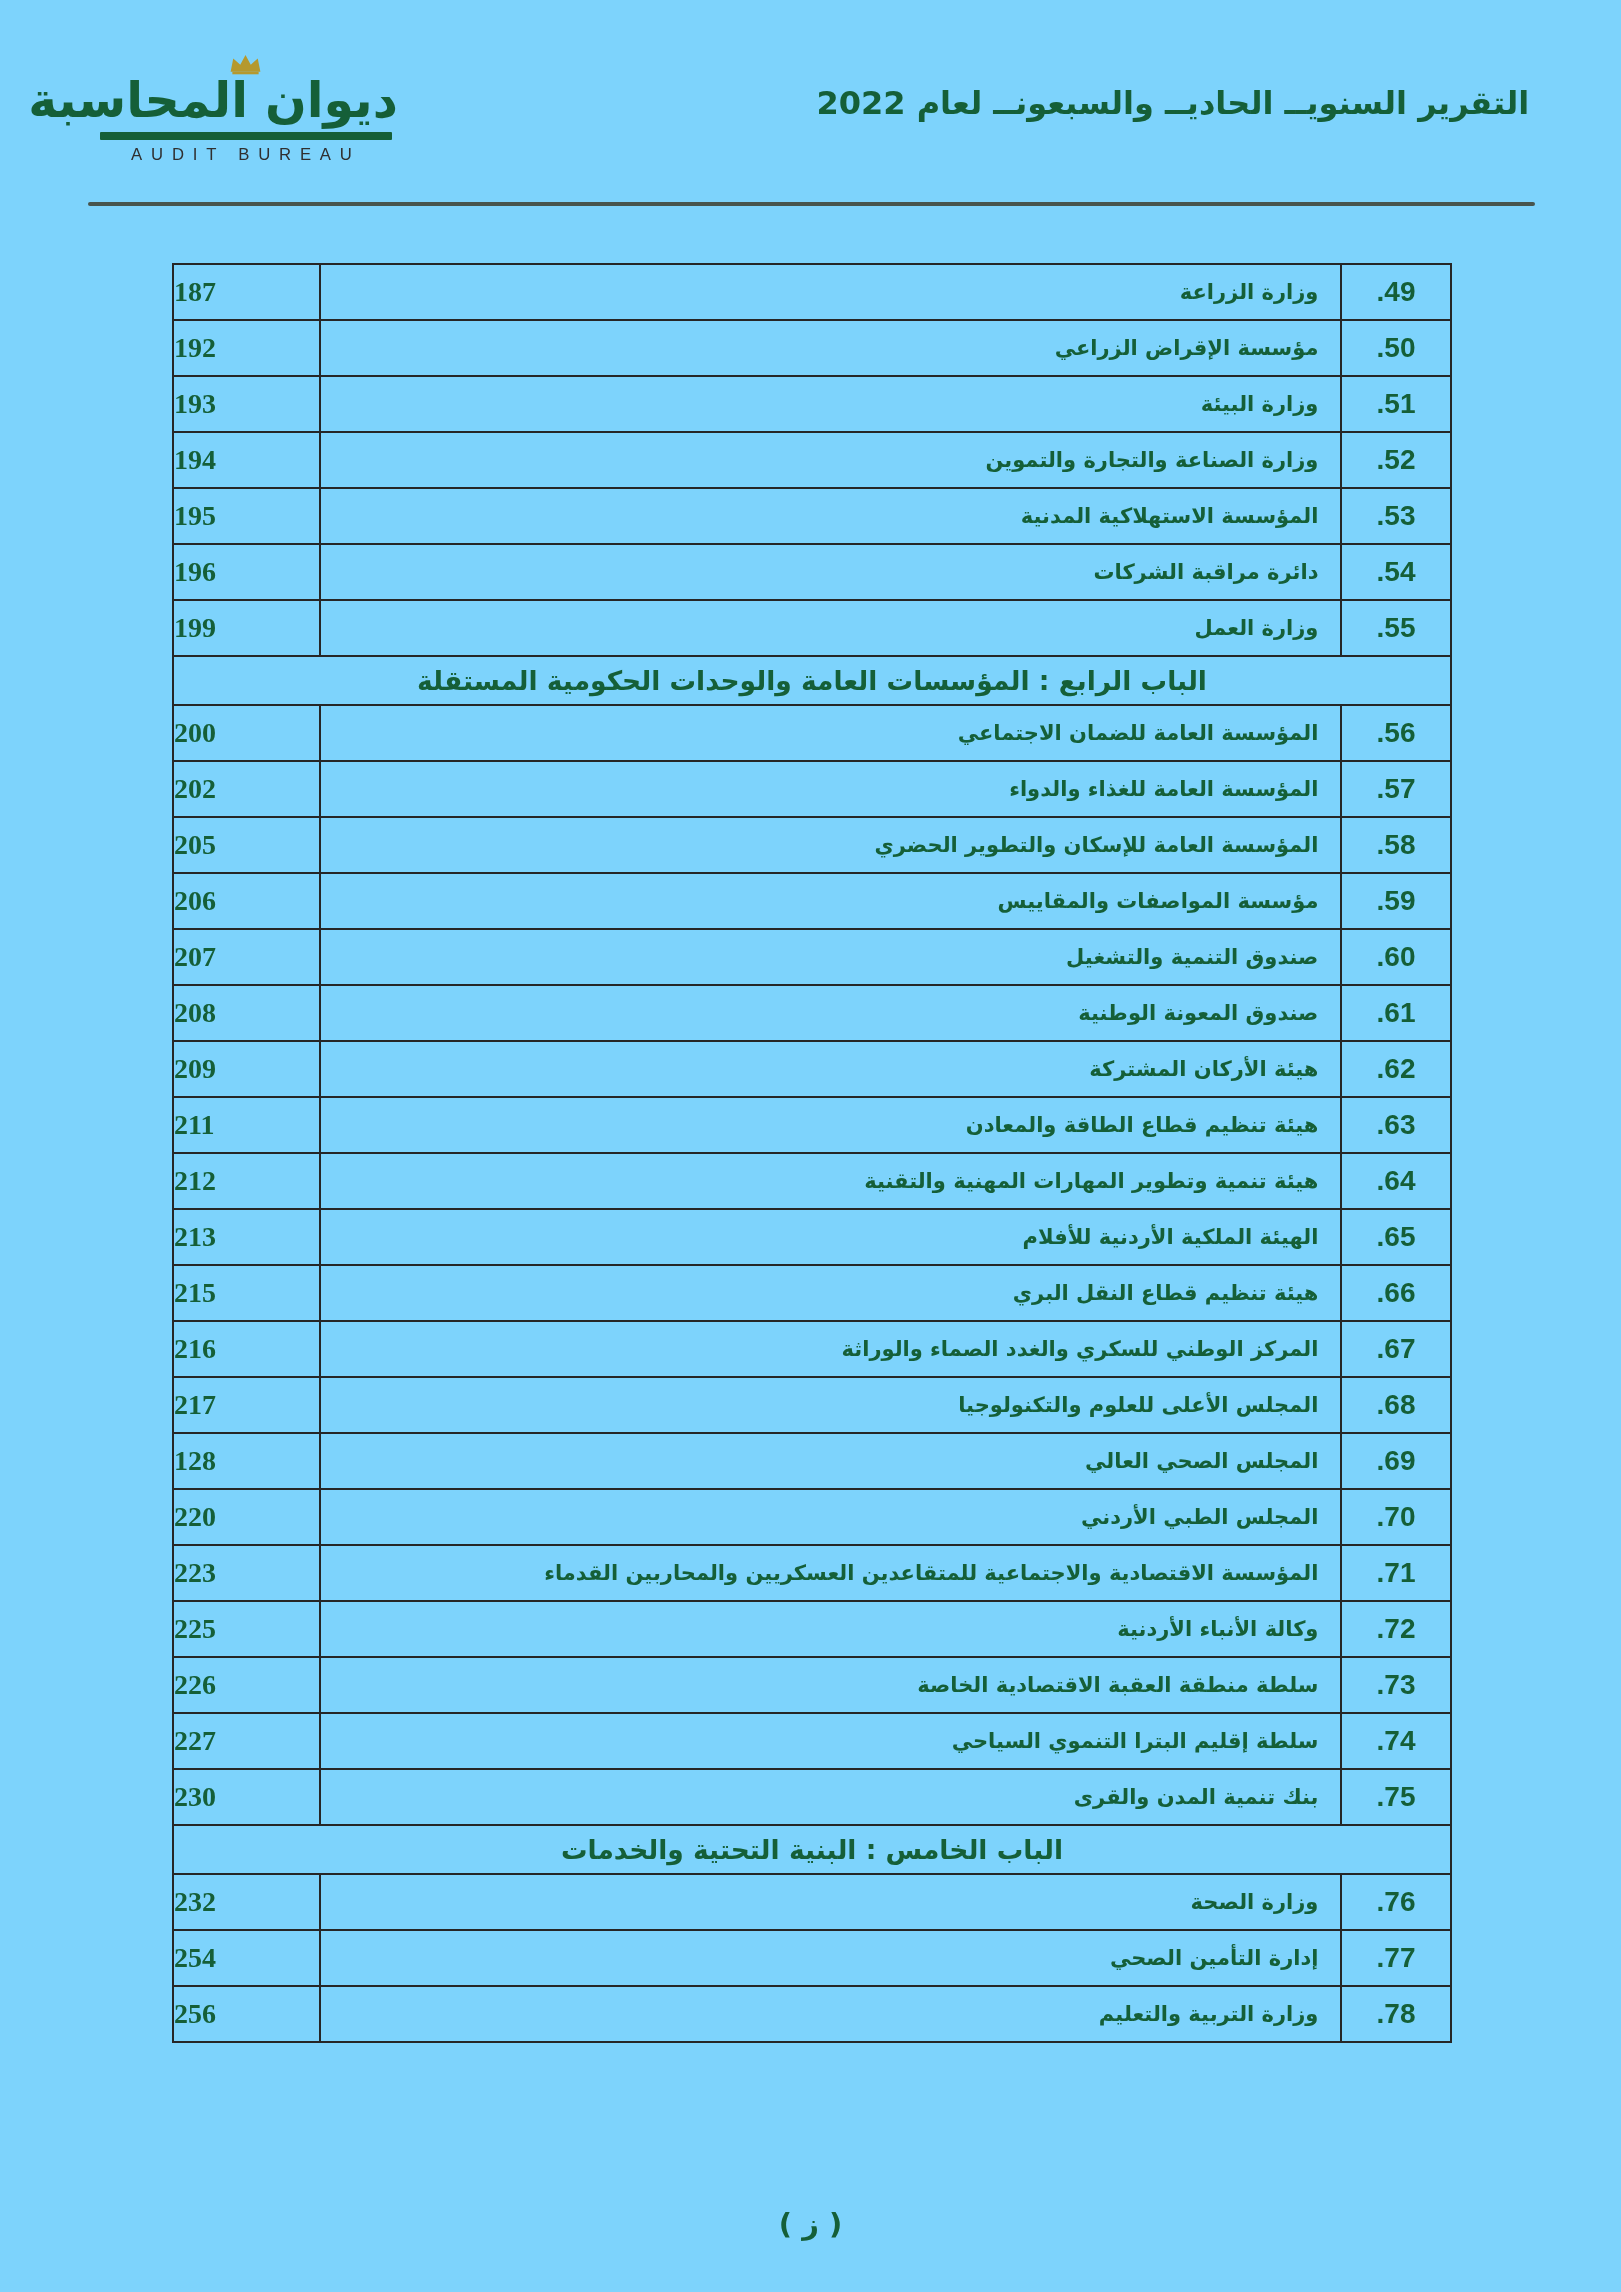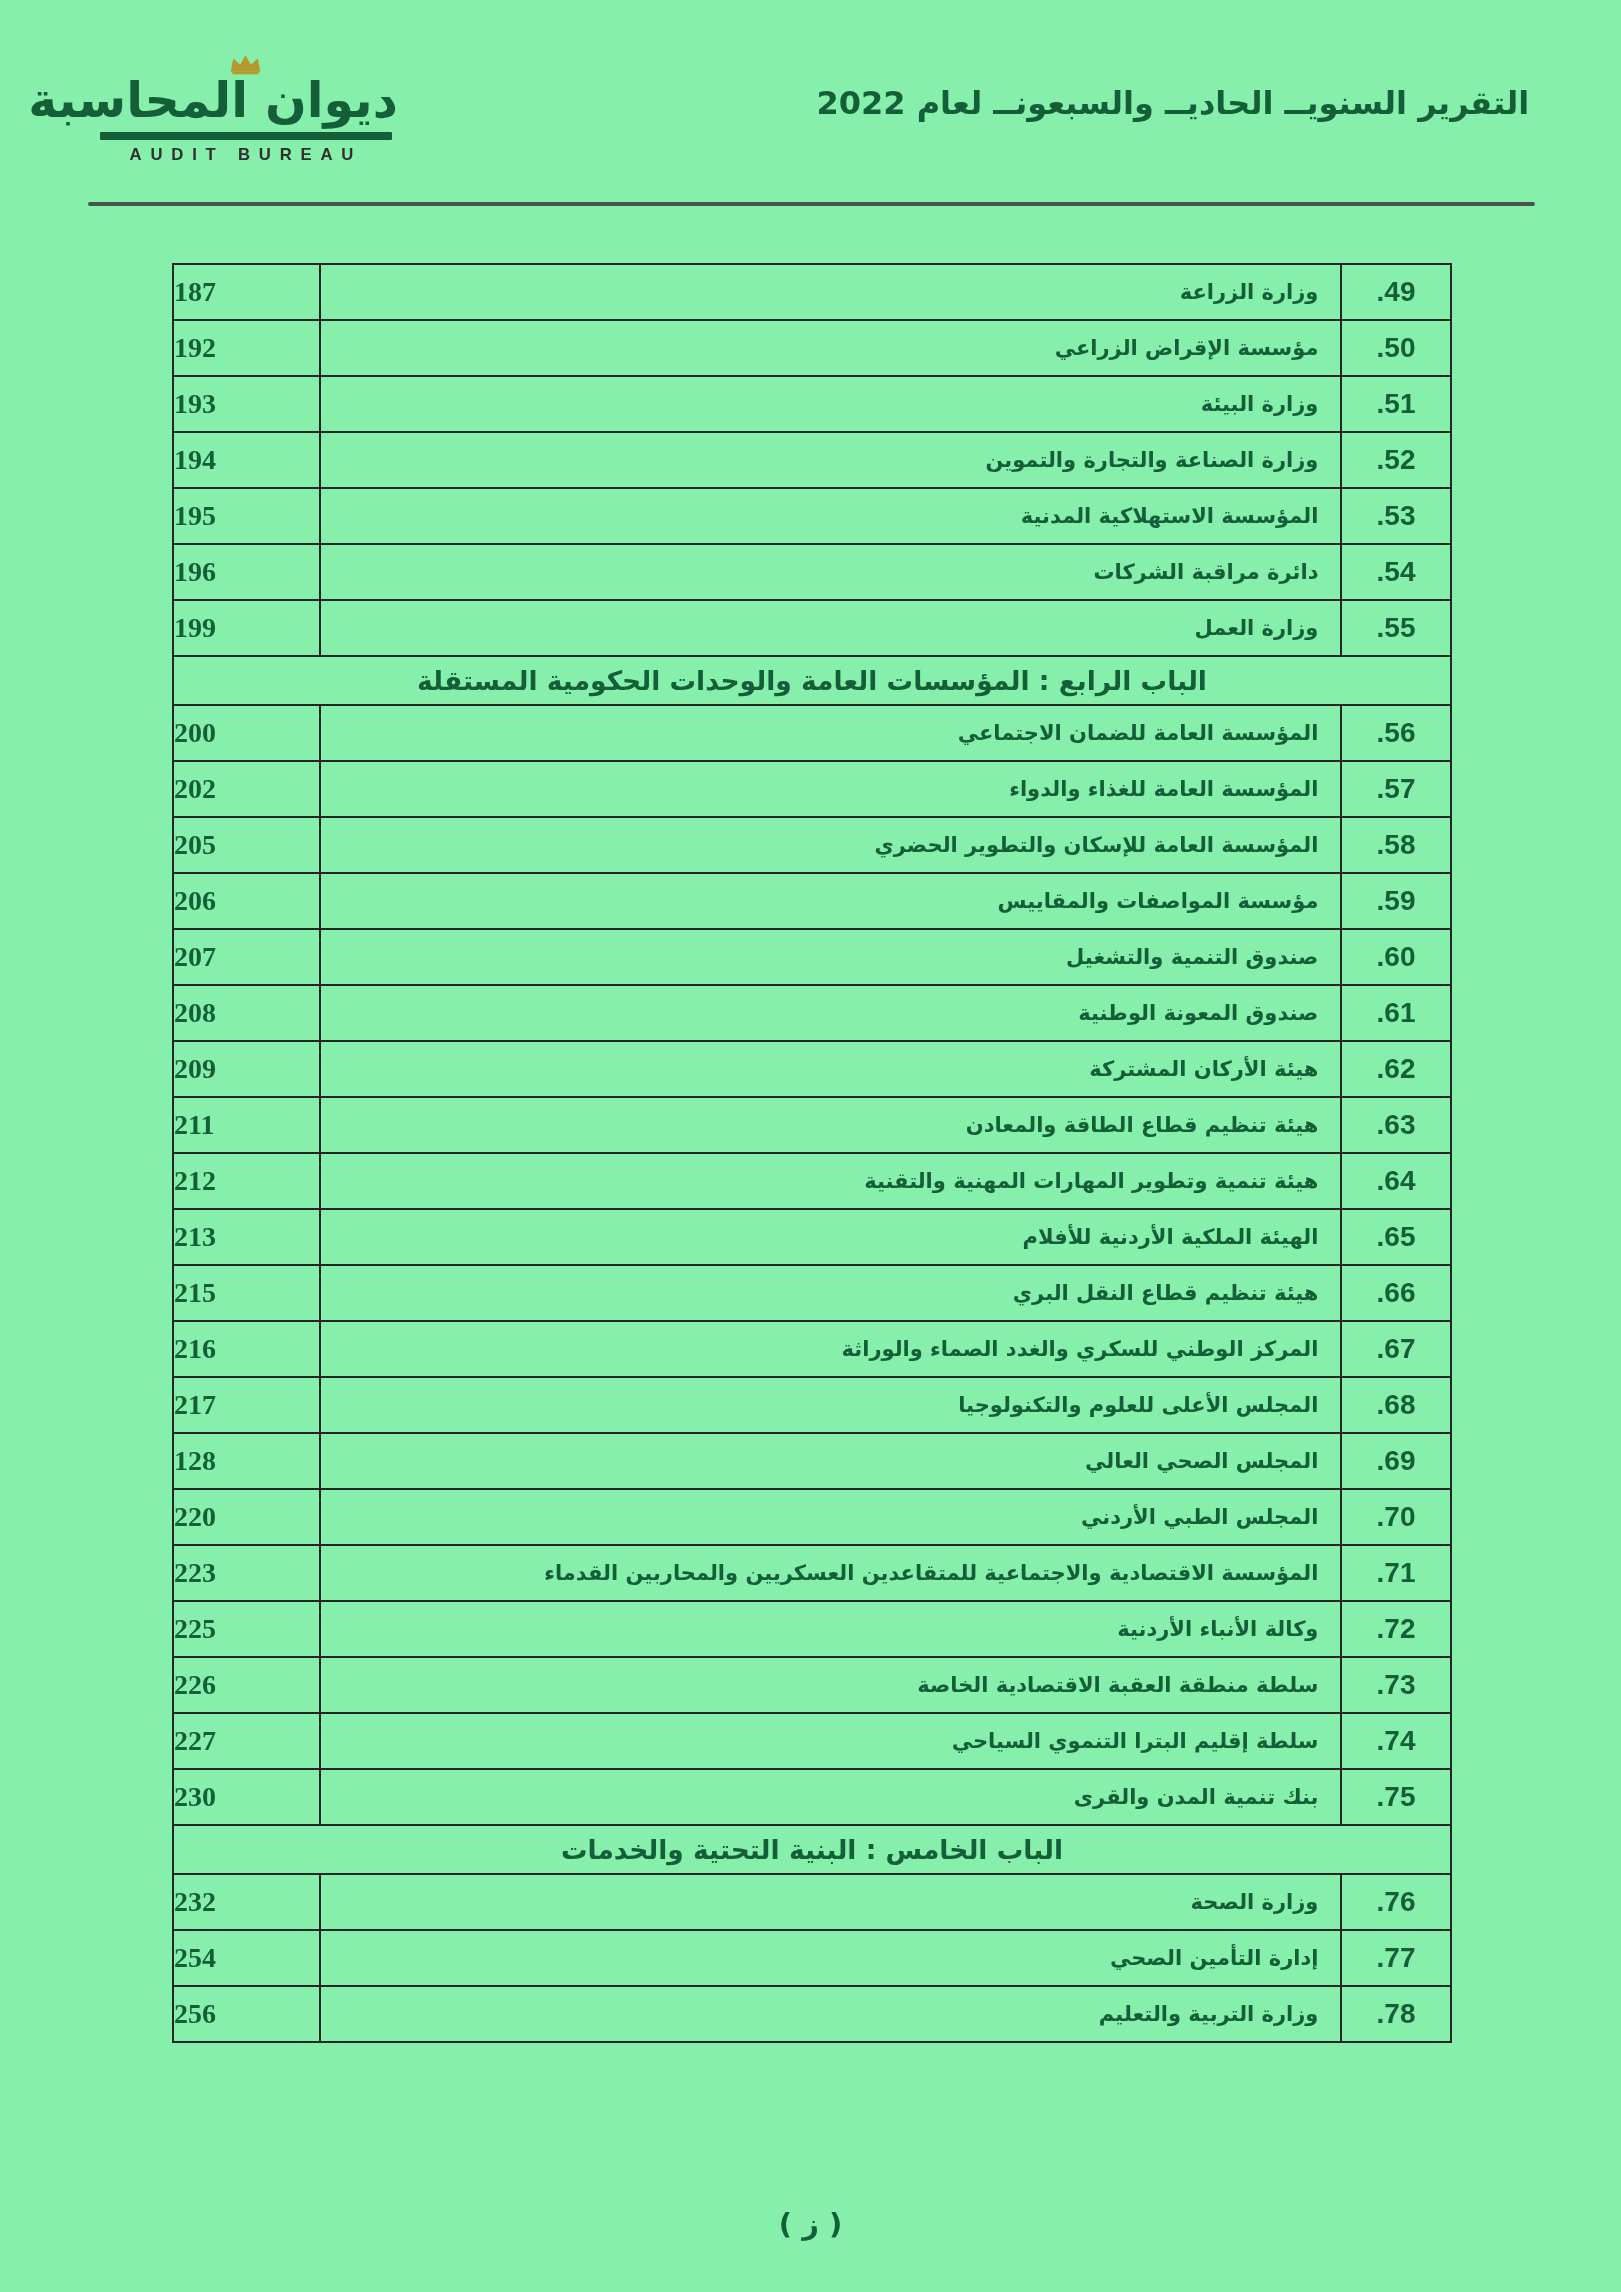--- a/index.html
+++ b/index.html
@@ -2,36 +2,36 @@
 <html lang="ar"><head>
 <meta charset="utf-8">
 <style>
   * { margin:0; padding:0; box-sizing:border-box; }
   html,body { background:#ffffff; }
   body {
     width:1621px; height:2293px;
     font-family:"DejaVu Sans", sans-serif;
     position:relative; overflow:hidden;
   }
-  .page { position:absolute; inset:0; background:#86efac;padding-left:12px; }
+  .page { position:absolute; inset:0; background:#7dd3fc;padding-left:12px; }
 
   
   .header { position:absolute; top:51px; left:88px; right:86px; height:147px; }
 
   .logo { position:absolute; left:5.9px; top:2px; width:304px; text-align:center; }
   .logo .crown { display:block; margin:0 auto 0 auto; height:21.6px; }
   .logo-ar {
     font-size:49px; font-weight:bold; color:#155f38;
     line-height:1.05; letter-spacing:1px;
     direction:rtl; white-space:nowrap;
   }
   .logo-bar { height:7.8px; background:#155f38; margin:5.9px 5.9px 4.9px 5.9px; border-radius:1px; }
   .logo-en {
     font-family:"Liberation Sans", sans-serif;
-    font-size:16.7px; letter-spacing:8.8px; color:#2f2f2f; font-weight:700;
+    font-size:16.7px; letter-spacing:8.8px; color:#2f2f2f; font-weight:400;
     white-space:nowrap;
   }
 
   .report-title {
     position:absolute; right:5.9px; top:33px;
     direction:rtl; text-align:right;
     font-size:32px; font-weight:bold; color:#155f38;
     white-space:nowrap; line-height:1.2;
   }
 

